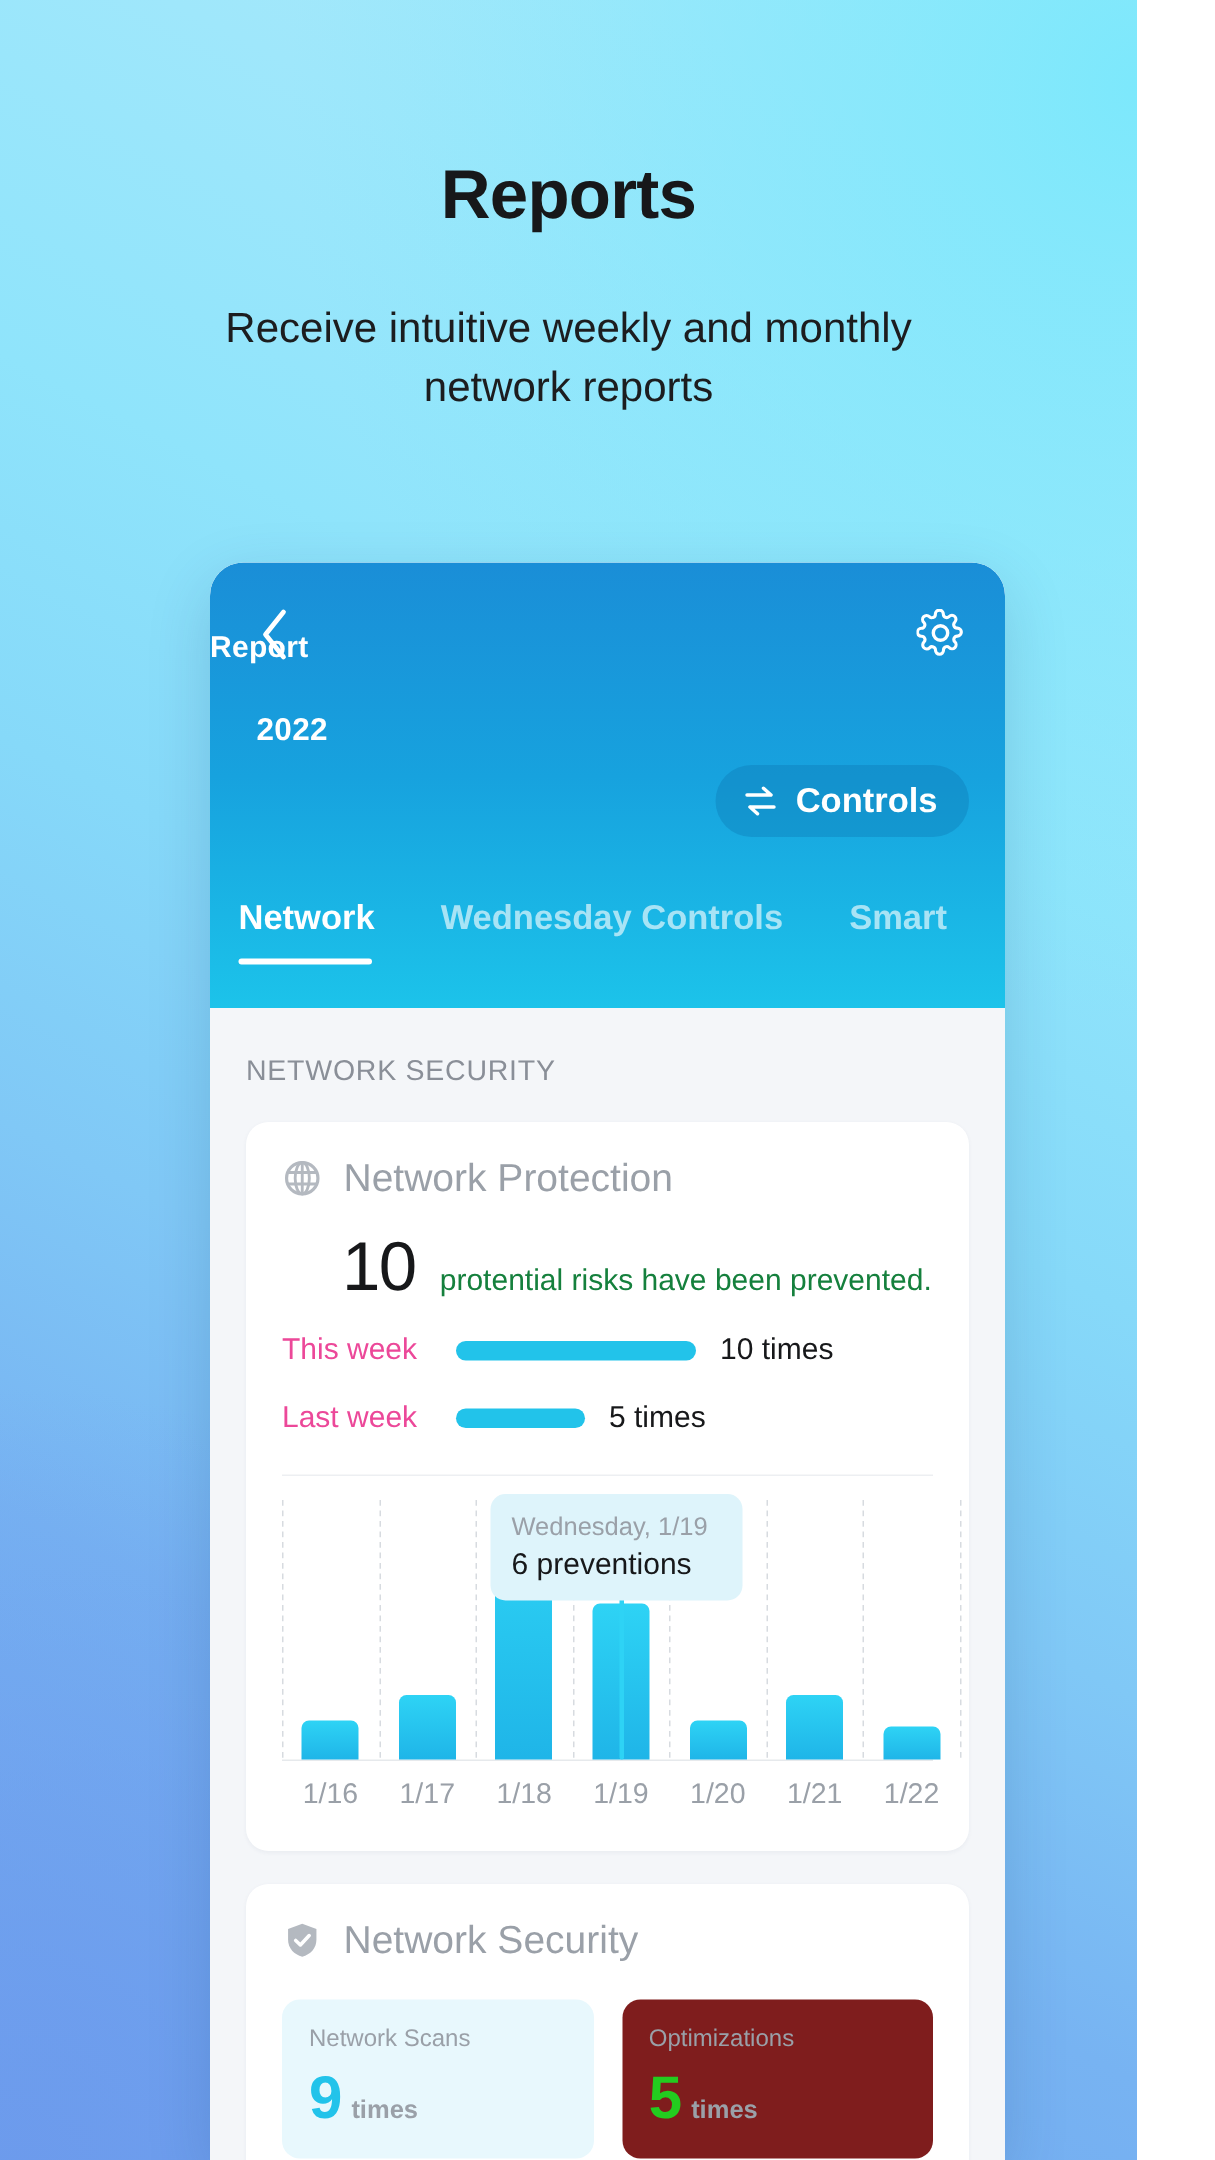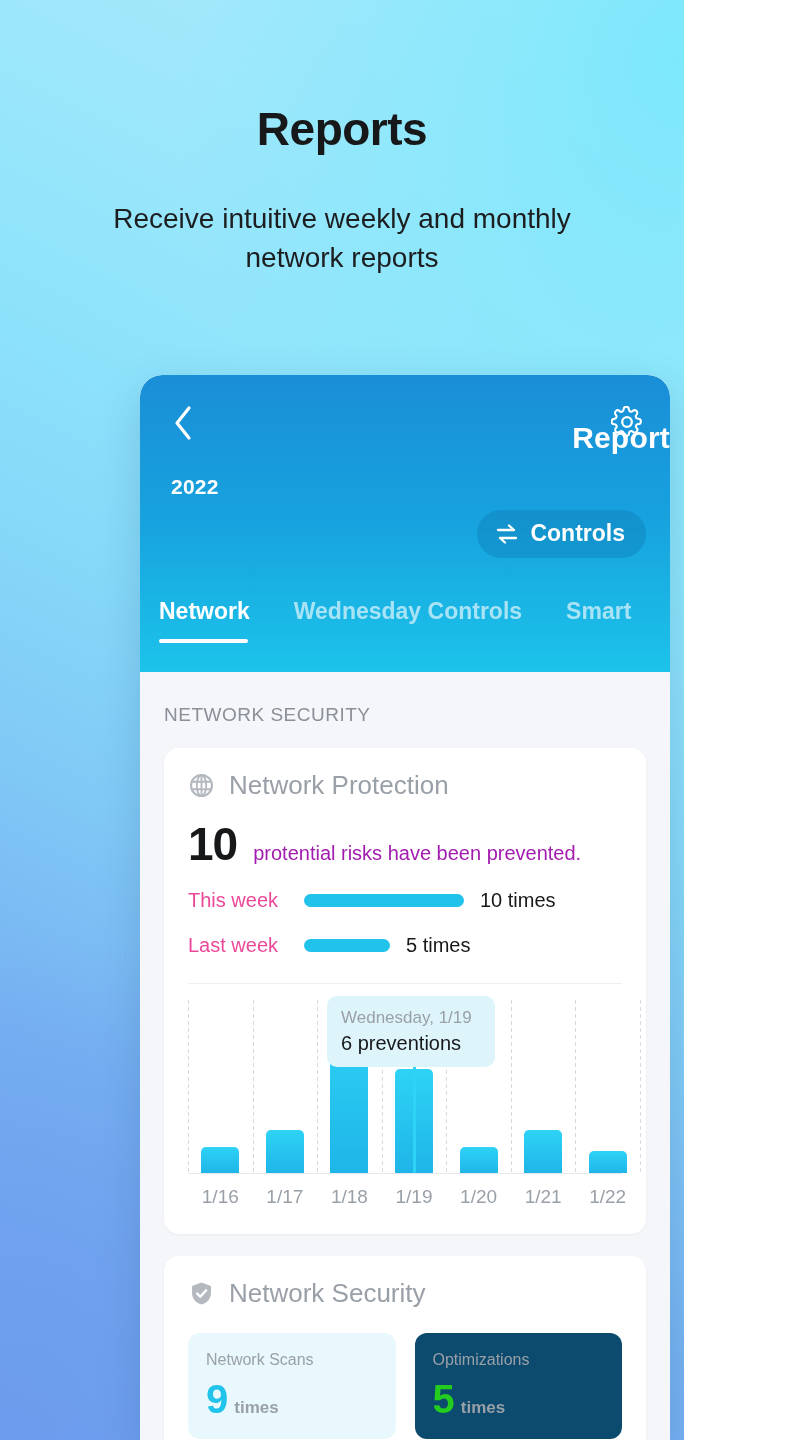--- a/index.html
+++ b/index.html
@@ -3,21 +3,21 @@
 <meta charset="utf-8">
 <title>Reports</title>
 <style>
   html,body{margin:0;padding:0;}
   body{
     width:810px;height:1440px;overflow:hidden;
     font-family:"Liberation Sans","DejaVu Sans",sans-serif;
     position:relative;
   }
   #stage{
-    position:absolute;inset:0;width:684px;height:1440px;overflow:hidden;
+    position:absolute;inset:0;width:758px;height:1440px;overflow:hidden;
     background:
       linear-gradient(207deg,
         #aee9fa 0%,
         #9fe7fb 18%,
         #8fe4fb 34%,
         #86d9f9 48%,
         #80c8f6 62%,
         #77b3f2 76%,
         #6fa3f0 100%);
   }
@@ -56,22 +56,22 @@
     border-radius:22px 22px 0 0;
   }
   .nav-row{
     position:absolute;left:0;right:0;top:22px;height:52px;
   }
   .nav-back{
     position:absolute;left:24px;top:6px;width:38px;height:40px;
     display:flex;align-items:center;justify-content:center;cursor:pointer;
   }
   .nav-title{
-    position:absolute;left:0;right:0;top:24px;text-align:right;
-    color:#fff;font-size:30px;font-weight:700;letter-spacing:.2px;
+    position:absolute;left:0;right:0;top:24px;text-align:left;
+    color:#fff;font-size:20px;font-weight:700;letter-spacing:.2px;
   }
   .nav-gear{
     position:absolute;right:22px;top:4px;width:42px;height:42px;
     display:flex;align-items:center;justify-content:center;cursor:pointer;
   }
   .year{
     position:absolute;left:31px;top:100px;color:#fff;
     font-size:21px;font-weight:700;letter-spacing:.2px;
   }
   .range-row{position:absolute;left:31px;right:24px;top:134px;height:50px;}
@@ -116,22 +116,22 @@
 
   .card{
     background:#fff;border-radius:15px;margin-top:22px;
     padding:22px 24px 26px;box-sizing:border-box;
     box-shadow:0 1px 3px rgba(30,60,90,.05);
   }
   .card-head{display:flex;align-items:center;gap:14px;}
   .card-head-title{color:#9aa0a8;font-size:26px;font-weight:400;}
 
   .big-row{display:flex;align-items:baseline;gap:16px;margin-top:20px;}
-  .big-num{font-size:46px;font-weight:700;color:#17181a;line-height:1;letter-spacing:-1px;}
-  .big-txt{font-size:20px;color:#a21caf;}
+  .big-num{font-size:46px;font-weight:400;color:#17181a;line-height:1;letter-spacing:-1px;margin-left:40px;}
+  .big-txt{font-size:20px;color:#15803d;}
 
   .metric{display:flex;align-items:center;gap:16px;margin-top:22px;}
   .metric-label{color:#ec4899;font-size:20px;width:100px;}
   .metric-bar{height:13px;border-radius:7px;background:#22c3ea;}
   .metric-val{font-size:20px;color:#17181a;font-weight:400;}
 
   .divider{height:1px;background:#edeff2;margin:26px 0 0;}
 
   
   .chart-wrap{position:relative;height:212px;margin-top:12px;}
@@ -322,21 +322,21 @@
           <span class="card-head-title">Network Security</span>
         </div>
 
         <div class="tiles">
           <div class="tile" style="background:#e8f8fd">
             <div class="tile-label">Network Scans</div>
             <div class="tile-num" style="color:#22c3ea">
               <span>9</span><span class="tile-unit">times</span>
             </div>
           </div>
-          <div class="tile" style="background:#0c4a6e">
+          <div class="tile" style="background:#7f1d1d">
             <div class="tile-label">Optimizations</div>
             <div class="tile-num" style="color:#23cc1f">
               <span>5</span><span class="tile-unit">times</span>
             </div>
           </div>
         </div>
       </div>
 
     </div>
   </div>

